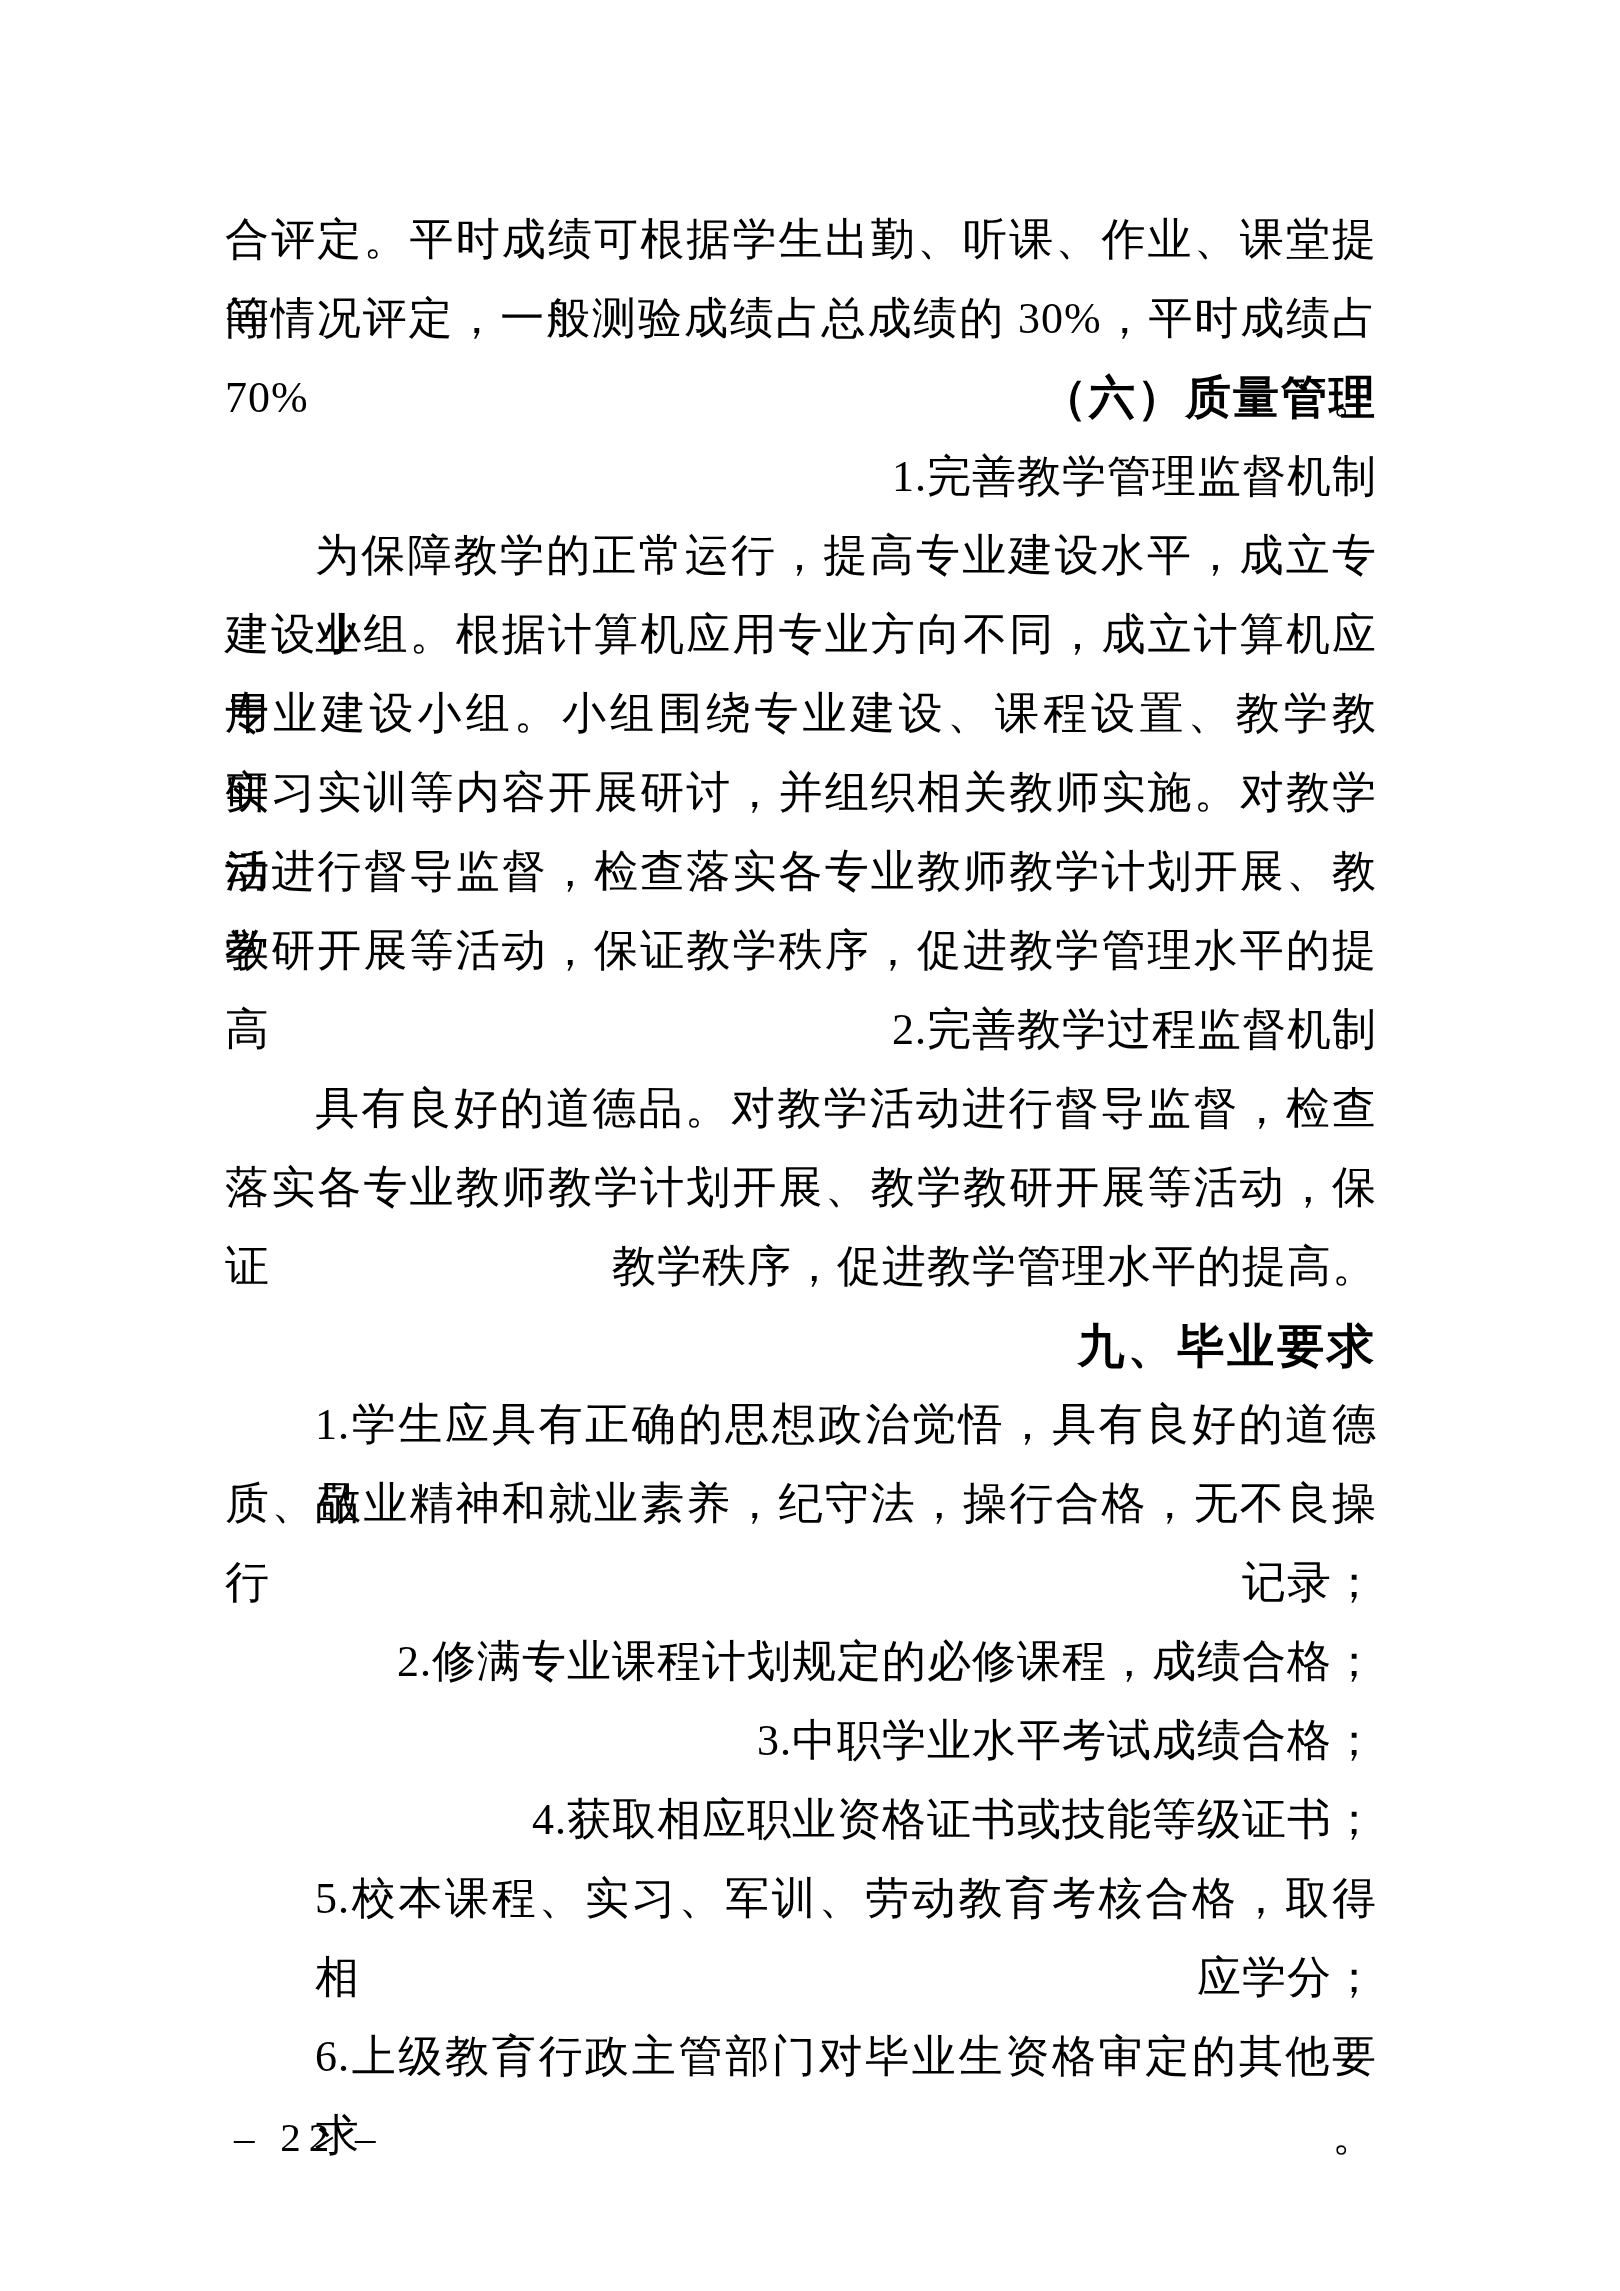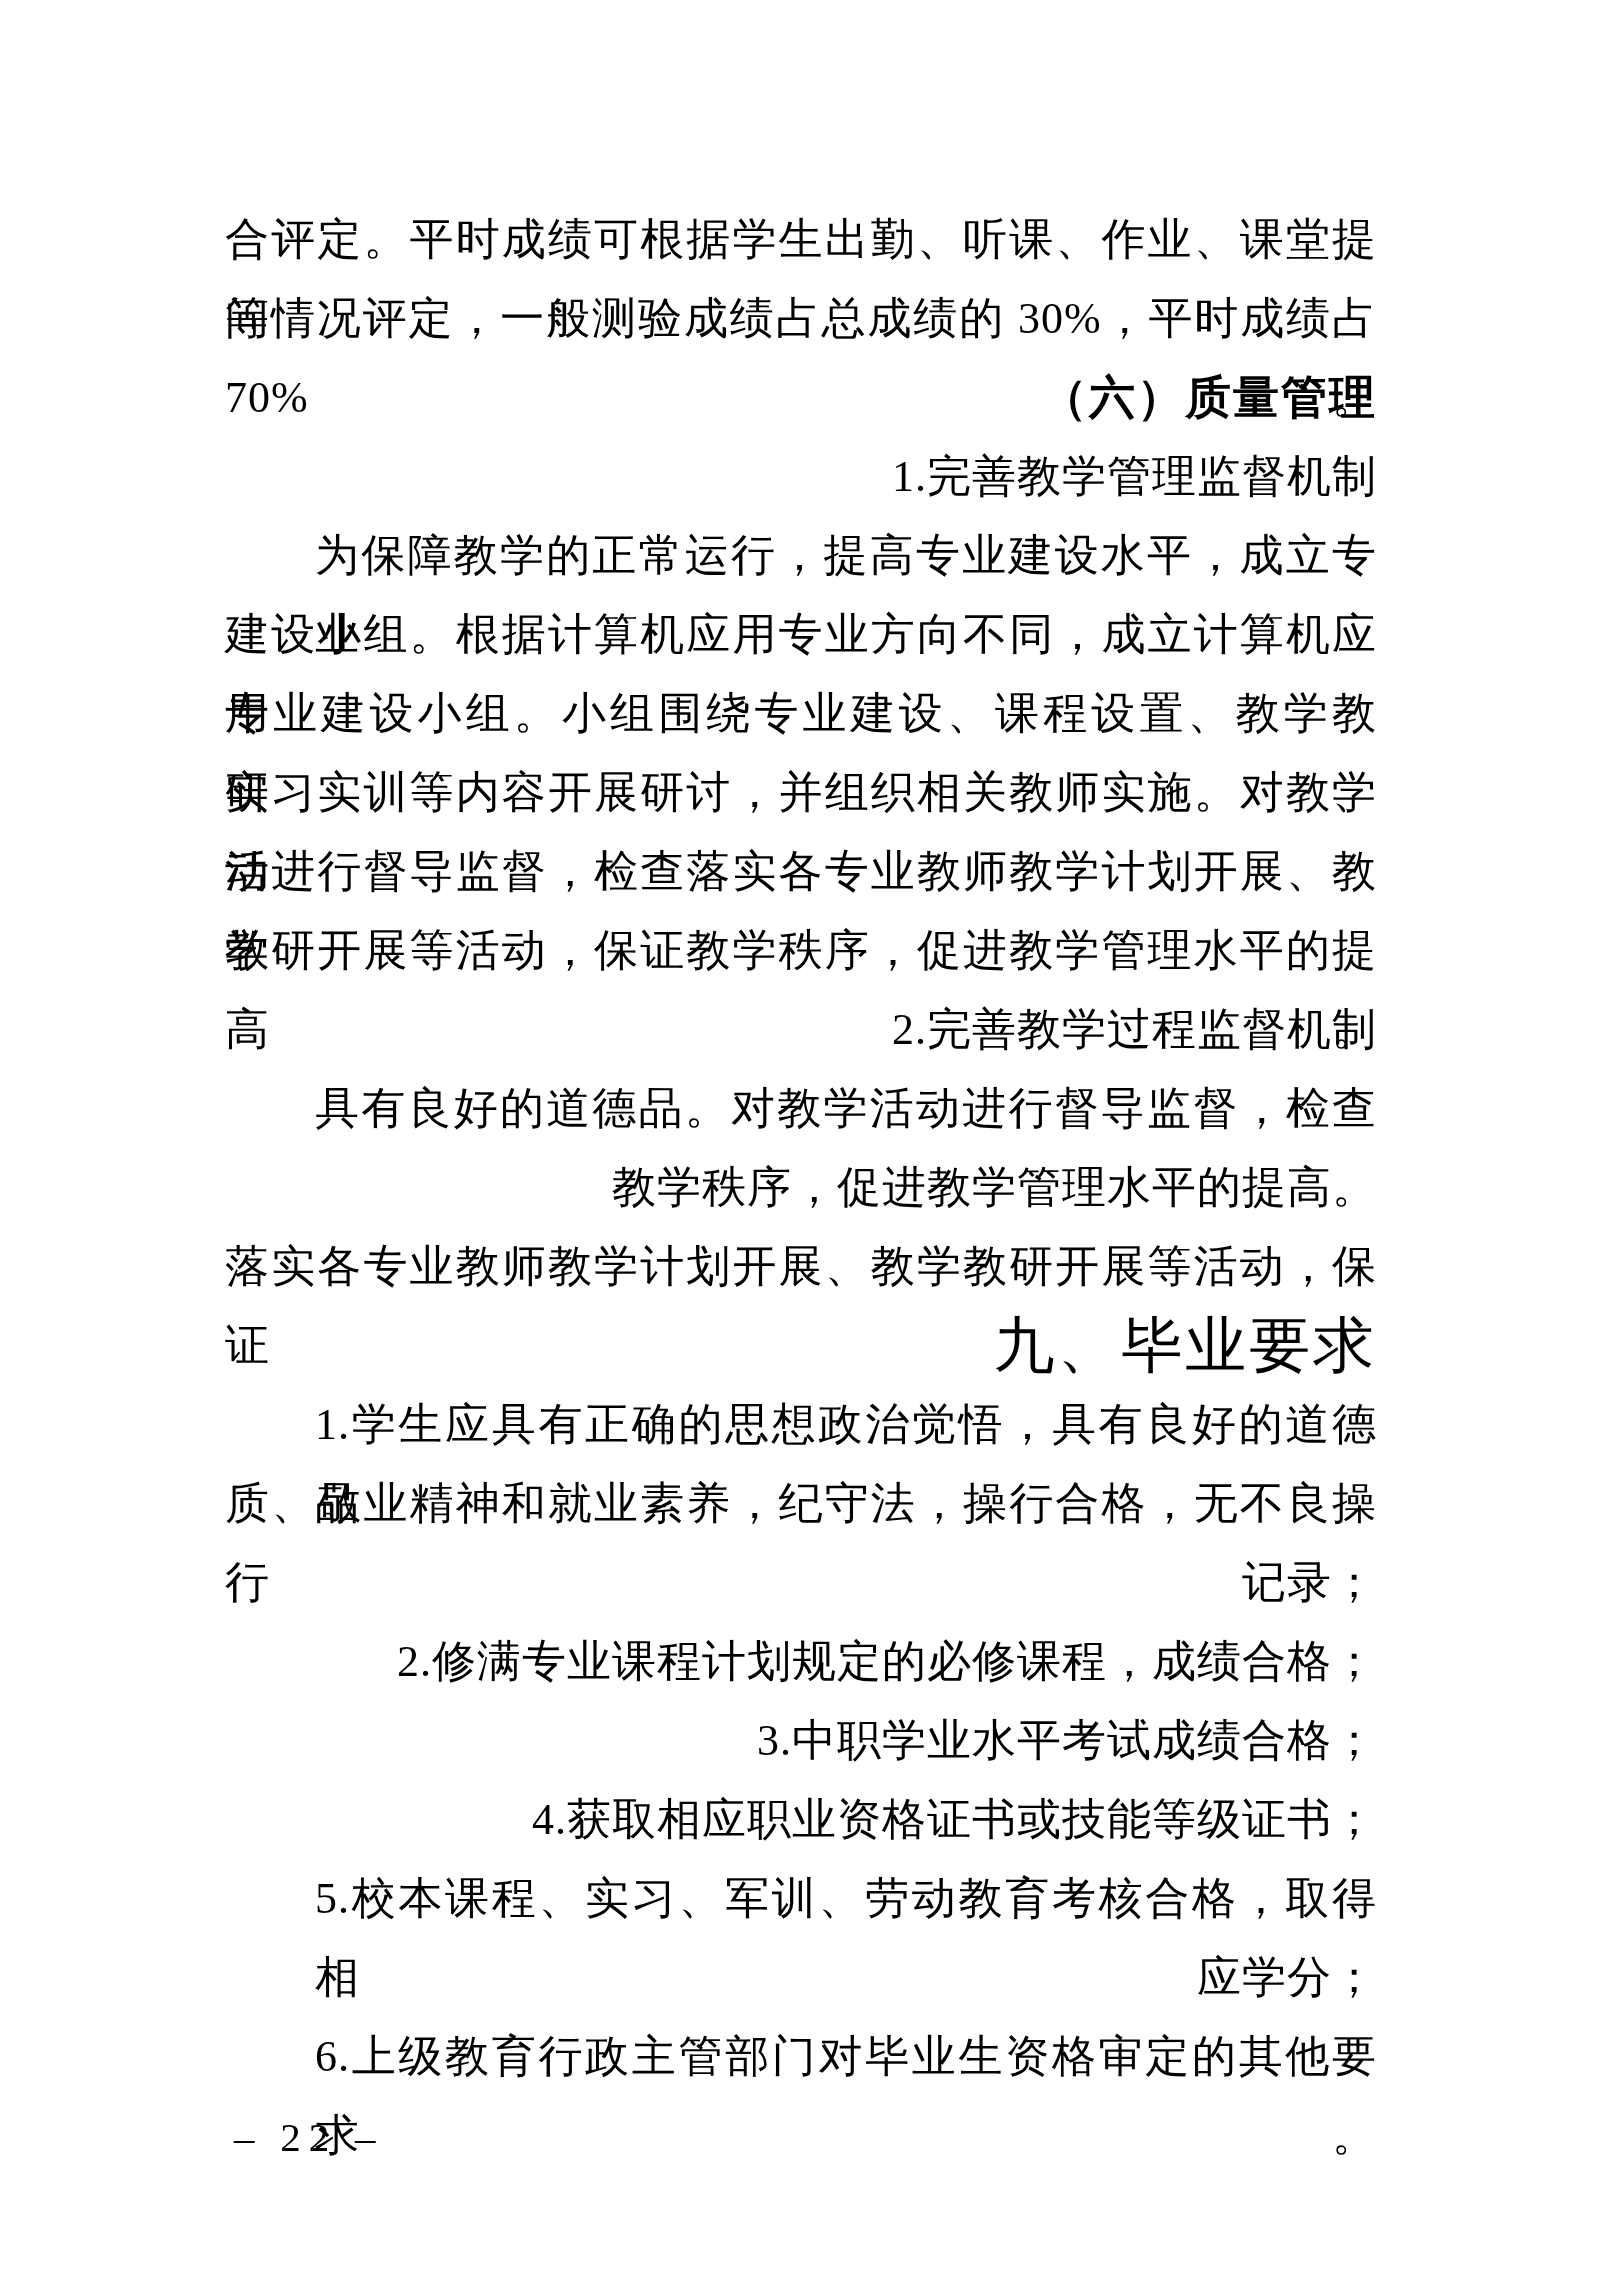--- a/index.html
+++ b/index.html
@@ -36,23 +36,23 @@
   
   .indent { padding-left: 90px; }
   
   .h-kai {
     font-weight: bold;
     font-size: 46px;
     letter-spacing: 2px;
   }
   
   .h-hei {
-    font-weight: normal;
+    font-weight: bold;
     font-family: "Liberation Sans", "DejaVu Sans", sans-serif;
-    font-size: 61px;
+    font-size: 47px;
     letter-spacing: 2.9px;
   }
   .footer {
     position: absolute;
     left: 234px;
     top: 2103px;
     height: 69px;
     line-height: 69px;
     font-size: 41px;
     letter-spacing: 7.8px;
@@ -68,22 +68,22 @@
     <div class="line h-kai indent">（六）质量管理</div>
     <div class="line indent">1.完善教学管理监督机制</div>
     <div class="line fill indent">为保障教学的正常运行，提高专业建设水平，成立专业</div>
     <div class="line fill">建设小组。根据计算机应用专业方向不同，成立计算机应用</div>
     <div class="line fill">专业建设小组。小组围绕专业建设、课程设置、教学教研、</div>
     <div class="line fill">实习实训等内容开展研讨，并组织相关教师实施。对教学活</div>
     <div class="line fill">动进行督导监督，检查落实各专业教师教学计划开展、教学</div>
     <div class="line fill">教研开展等活动，保证教学秩序，促进教学管理水平的提高。</div>
     <div class="line indent">2.完善教学过程监督机制</div>
     <div class="line fill indent">具有良好的道德品。对教学活动进行督导监督，检查</div>
+    <div class="line fill">落实各专业教师教学计划开展、教学教研开展等活动，保证</div>
     <div class="line">教学秩序，促进教学管理水平的提高。</div>
-    <div class="line fill">落实各专业教师教学计划开展、教学教研开展等活动，保证</div>
     <div class="line h-hei indent">九、毕业要求</div>
     <div class="line fill indent">1.学生应具有正确的思想政治觉悟，具有良好的道德品</div>
     <div class="line fill">质、敬业精神和就业素养，纪守法，操行合格，无不良操行</div>
     <div class="line">记录；</div>
     <div class="line indent">2.修满专业课程计划规定的必修课程，成绩合格；</div>
     <div class="line indent">3.中职学业水平考试成绩合格；</div>
     <div class="line indent">4.获取相应职业资格证书或技能等级证书；</div>
     <div class="line fill indent">5.校本课程、实习、军训、劳动教育考核合格，取得相</div>
     <div class="line">应学分；</div>
     <div class="line fill indent">6.上级教育行政主管部门对毕业生资格审定的其他要求。</div>

